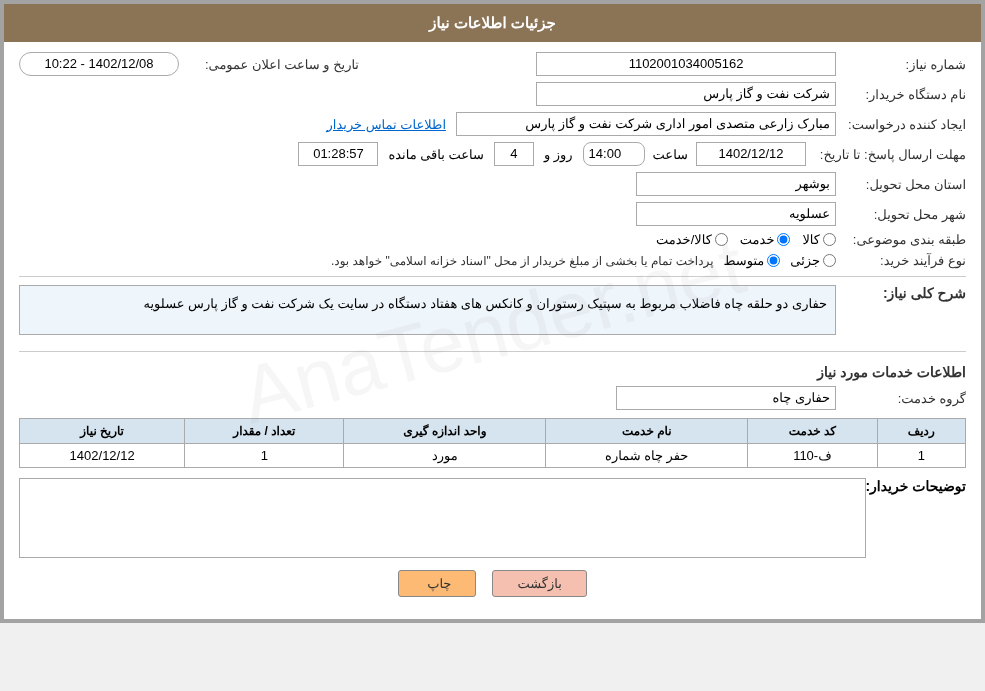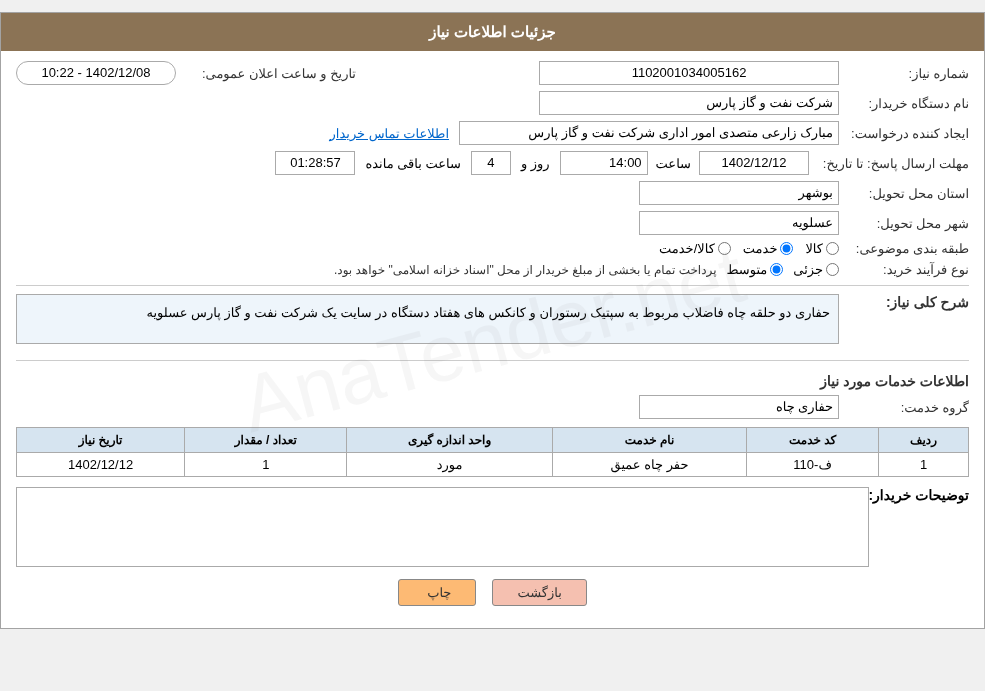--- a/index.html
+++ b/index.html
@@ -4,23 +4,23 @@
   <style>
     * { box-sizing: border-box; margin: 0; padding: 0; }
     body {
       font-family: Tahoma, Arial, sans-serif;
       font-size: 13px;
       background: #f0f0f0;
       direction: rtl;
     }
     .page-wrapper {
       max-width: 985px;
-      margin: 12px auto;
+      margin: 0 auto;
       background: #fff;
-      border: 1px solid #a3a3a3;
+      border: 4px solid #a3a3a3;
     }
     .page-header {
       background: #8b7355;
       color: #fff;
       text-align: center;
       padding: 10px 0;
       font-size: 15px;
       font-weight: bold;
     }
     .content {
@@ -212,21 +212,21 @@
       <div class="input-box" style="width:380px;">مبارک زارعی متصدی امور اداری شرکت نفت و گاز پارس</div>
       <span style="width:10px;"></span>
       <span class="link-blue">اطلاعات تماس خریدار</span>
     </div>
 
     <div class="form-row">
       <span class="label-cell" style="min-width:160px;">مهلت ارسال پاسخ: تا تاریخ:</span>
       <div class="deadline-row">
         <div class="input-box" style="width:110px;text-align:center;">1402/12/12</div>
         <span style="margin:0 4px;">ساعت</span>
-        <div class="input-box" style="width:88px;text-align:right;">14:00</div>
+        <div class="input-box" style="width:62px;text-align:left;border-radius:8px;">14:00</div>
         <span style="margin:0 6px;">روز و</span>
         <div class="input-box" style="width:40px;text-align:center;">4</div>
         <span style="margin:0 6px;">ساعت باقی مانده</span>
         <div class="input-box" style="width:80px;text-align:center;">01:28:57</div>
       </div>
     </div>
 
     <div class="form-row">
       <span class="label-cell">استان محل تحویل:</span>
       <div class="input-box input-medium">بوشهر</div>
@@ -276,39 +276,39 @@
       <span class="label-cell" style="font-weight:bold;font-size:14px;">شرح کلی نیاز:</span>
       <div class="description-box">حفاری دو حلقه چاه فاضلاب مربوط به سپتیک رستوران و کانکس های هفتاد دستگاه در سایت یک شرکت نفت و گاز پارس عسلویه</div>
     </div>
 
     <hr class="divider">
 
     <div class="section-header">اطلاعات خدمات مورد نیاز</div>
 
     <div class="group-row">
       <span class="label-cell">گروه خدمت:</span>
-      <div class="input-box" style="width:200px;font-family:Liberation Serif, serif;">حفاری چاه</div>
+      <div class="input-box" style="width:220px;">حفاری چاه</div>
     </div>
 
     <table class="service-table">
       <thead>
         <tr>
           <th>ردیف</th>
           <th>کد خدمت</th>
           <th>نام خدمت</th>
           <th>واحد اندازه گیری</th>
           <th>تعداد / مقدار</th>
           <th>تاریخ نیاز</th>
         </tr>
       </thead>
       <tbody>
         <tr>
           <td>1</td>
           <td>ف-110</td>
-          <td>حفر چاه عمیق</td>
+          <td>حفر چاه شماره</td>
           <td>مورد</td>
           <td>1</td>
           <td>1402/12/12</td>
         </tr>
       </tbody>
     </table>
 
     <div class="form-row" style="align-items:flex-start;">
       <span class="buyer-notes-label">توضیحات خریدار:</span>
       <textarea class="notes-textarea" style=""></textarea>

